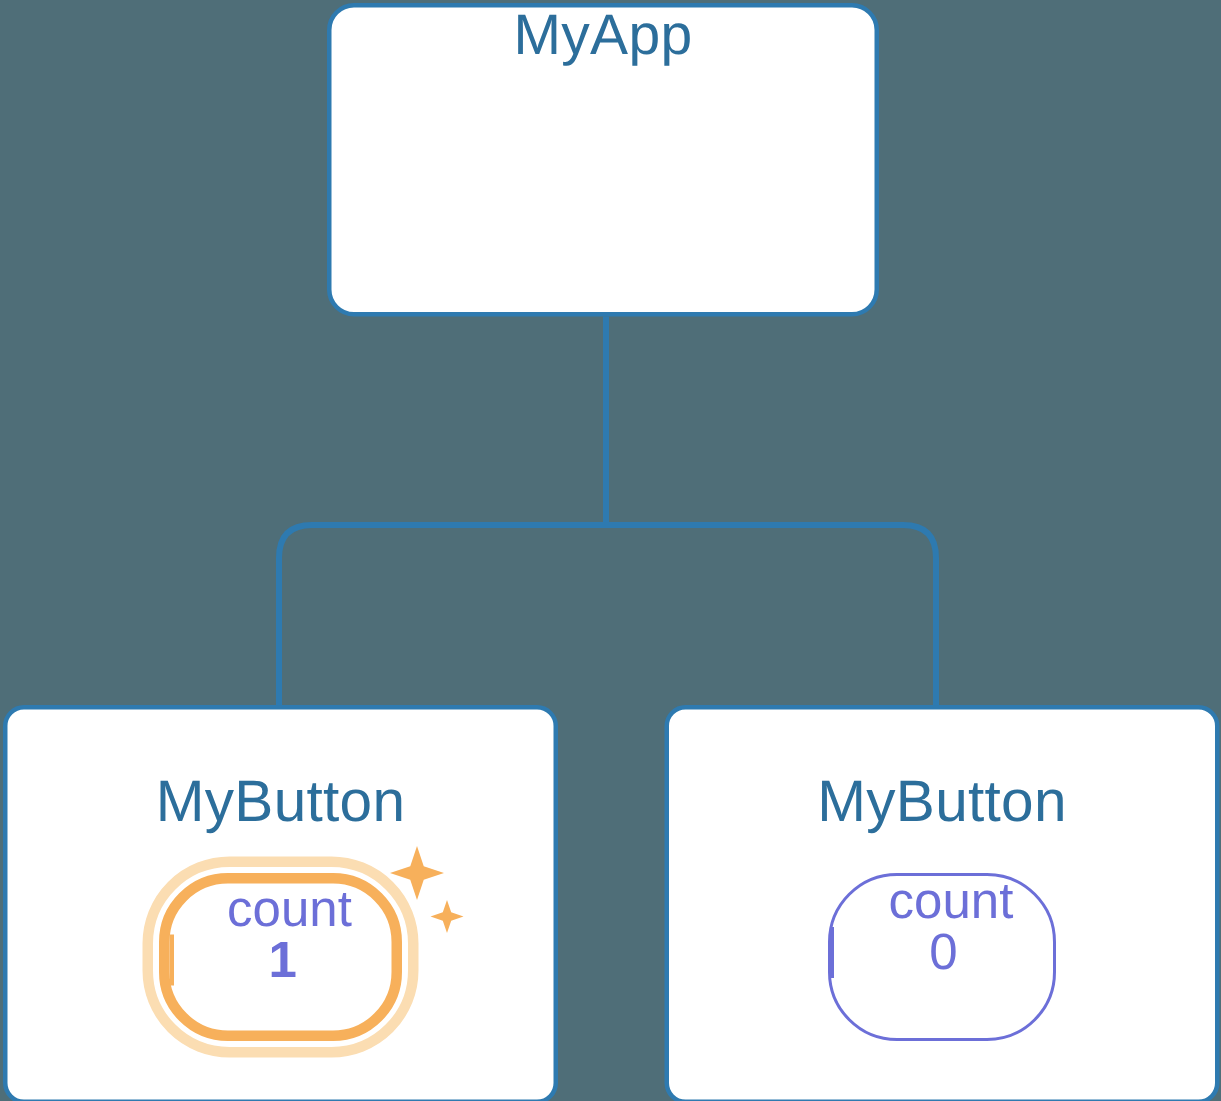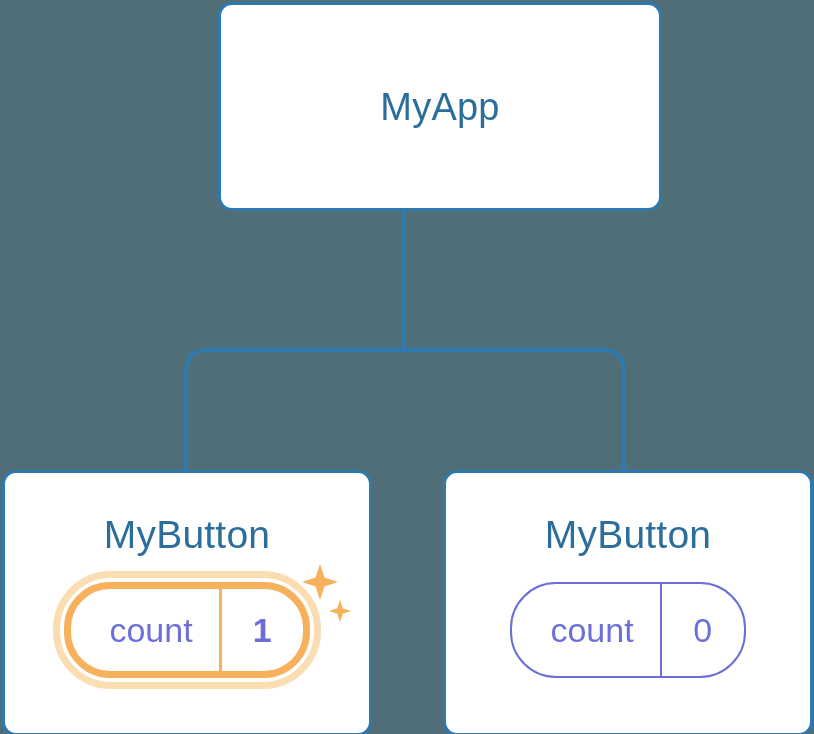--- a/index.html
+++ b/index.html
@@ -36,23 +36,23 @@
     border: 3px solid #2e7ab0;
     border-radius: 14px;
     box-sizing: border-box;
     display: flex;
     flex-direction: column;
     align-items: center;
   }
   .node-root {
     left: 218px;
     top: 2px;
-    width: 444px;
+    width: 368px;
     height: 209px;
-    justify-content: center;
+    border-radius: 18px;
   }
   .node-child-left {
     left: 2px;
     top: 470px;
     width: 370px;
     height: 266px;
     padding-top: 42px;
   }
   .node-child-right {
     left: 443px;
@@ -81,25 +81,26 @@
     margin-top: 28px;
     display: flex;
     align-items: center;
     justify-content: center;
   }
 
   .pill {
     position: relative;
     display: flex;
     align-items: stretch;
-    height: 96px;
+    height: 112px;
     border-radius: 46px;
     background: #ffffff;
     box-sizing: border-box;
     z-index: 2;
+    flex-direction: column;
   }
   .pill-plain {
     border: 2px solid #6c6fd8;
   }
   .pill-highlight {
     border: 7px solid #f7b05b;
   }
 
   
   .pill-glow {

